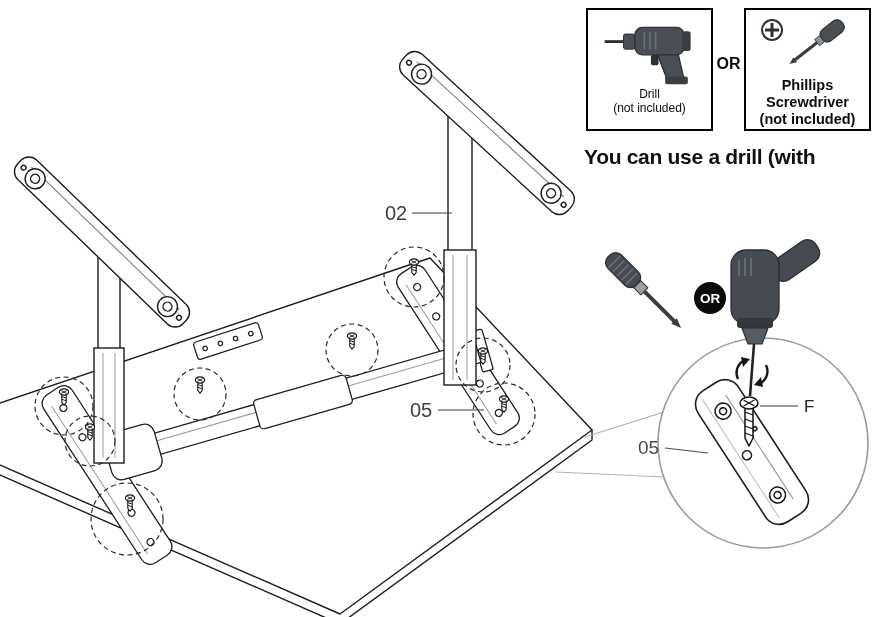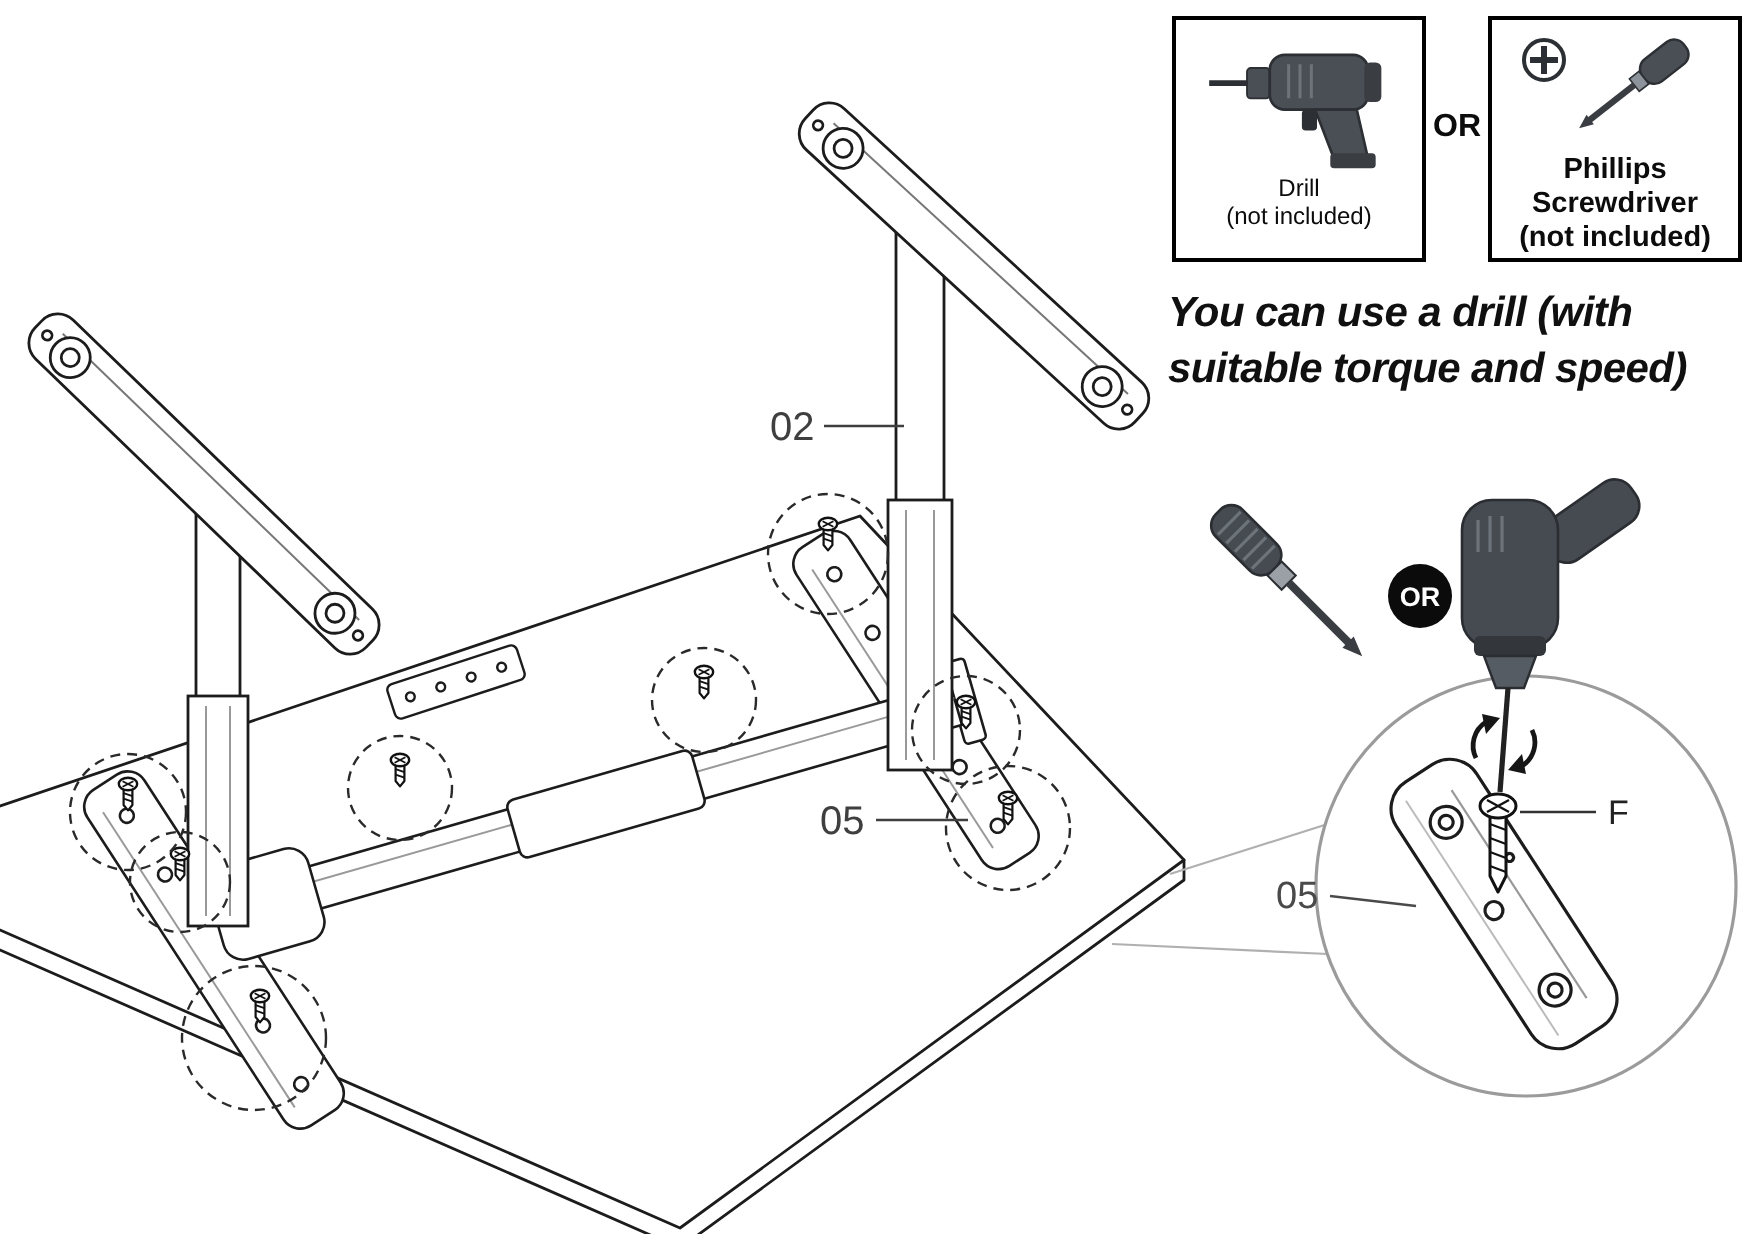--- a/index.html
+++ b/index.html
@@ -11,21 +11,21 @@
   .toolbox { position:absolute; top:8px; left:586px; display:flex; align-items:flex-start; }
   .tool-box { width:127px; height:123px; border:2.5px solid #000; background:#fff;
               display:flex; flex-direction:column; align-items:center; justify-content:flex-start;
               padding:7px 2px 6px 2px; }
   .tool-box .icon-wrap { flex:0 0 auto; display:flex; align-items:center; justify-content:center; }
   .tool-label { font-size:12px; color:#0c0c0c; line-height:1.18; text-align:center; }
   .tool-label.small { font-size:14.5px;font-weight:bold; }
   .or-mid { width:31px; padding-top:47px; text-align:center; font-weight:bold; font-size:16px; color:#0c0c0c; }
 
   .instruction { position:absolute; left:584px; top:143px; width:296px;
-                 font-size:21px; font-weight:700; color:#101010; line-height:1.33; letter-spacing:-0.3px;font-style:italic; }
+                 font-size:21px; font-weight:700; color:#101010; line-height:1.33; letter-spacing:-0.3px; }
 </style>
 </head>
 <body>
 
 <div class="stage">
 
   
   <svg class="main" width="880" height="617" viewBox="0 0 880 617">
     <defs>
       <g id="screw">
@@ -248,16 +248,15 @@
       </div>
       <div class="tool-label small">Phillips</div>
       <div class="tool-label small">Screwdriver</div>
       <div class="tool-label small">(not included)</div>
     </div>
   </div>
 
   
   <div class="instruction">
     <div>You can use a drill (with</div>
-    <div>suitable torque and speed)</div>
   </div>
 
 </div>
 
 </body></html>

